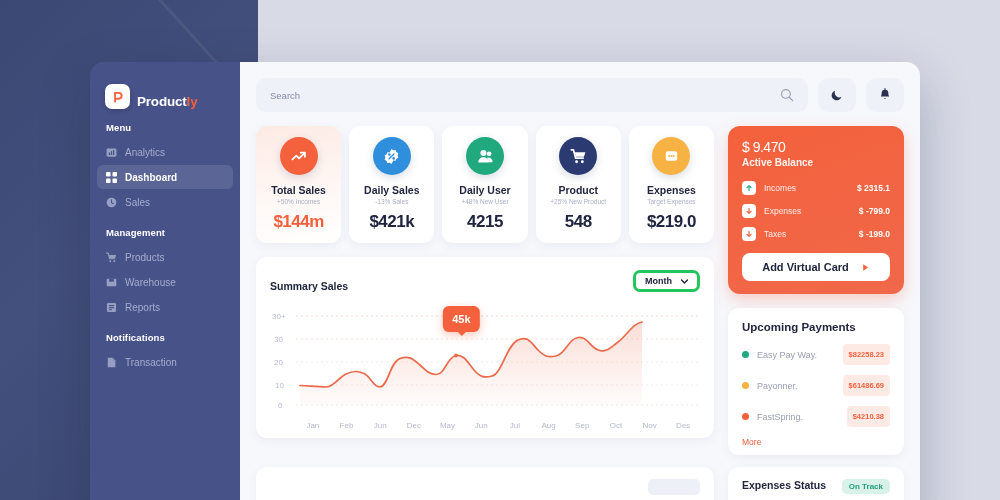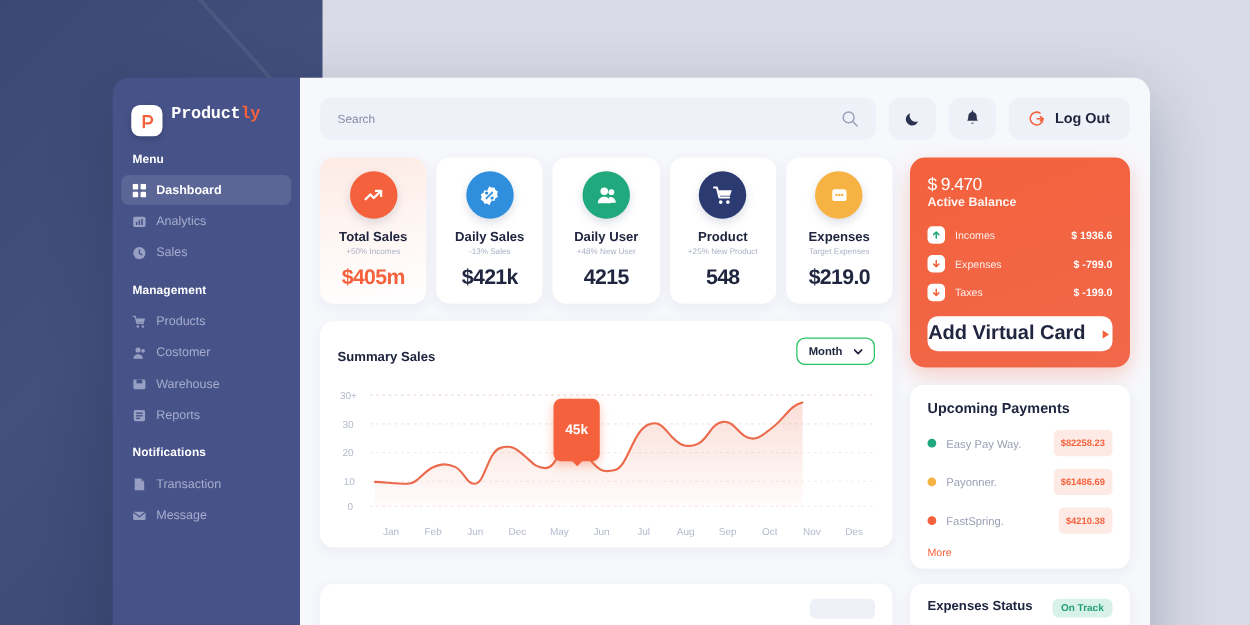--- a/index.html
+++ b/index.html
@@ -36,21 +36,21 @@
     box-shadow: 0 18px 50px rgba(30,38,70,.28);
   }
 
   
   #sidebar {
     width: 150px; flex: 0 0 150px;
     background: #475289;
     padding: 22px 0 0 0;
     position: relative;
   }
-  .brand { display: flex; align-items: flex-start; gap: 7px; padding: 0 0 0 15px; margin-bottom: 10px; font-family: Liberation Mono, monospace; }
+  .brand { display: flex; align-items: flex-end; gap: 7px; padding: 0 0 0 15px; margin-bottom: 10px; }
   .brand-mark {
     width: 25px; height: 25px; border-radius: 7px; background: #ffffff;
     display: flex; align-items: center; justify-content: center;
     box-shadow: 0 2px 5px rgba(0,0,0,.18);
   }
   .brand-text { font-size: 13.5px; font-weight: bold; color: #ffffff; letter-spacing: -.2px; }
   .brand-text i { color: #f4613c; font-style: normal; }
 
   .nav-section {
     font-size: 9.5px; font-weight: bold; color: #ffffff;
@@ -118,33 +118,33 @@
   .stat-val.orange { color: #f4613c; }
 
   
   .card {
     background: #ffffff; border-radius: 11px; padding: 13px 14px 8px 14px;
     box-shadow: 0 3px 10px rgba(80,90,130,.07);
   }
   .card-head { display: flex; align-items: flex-end; justify-content: space-between; margin-bottom: 8px; }
   .card-title { font-size: 10.5px; font-weight: bold; color: #20263f; }
   .select-pill {
-    border: 1px solid #22c55e; border-radius: 7px; height: 22px;
+    border: 3px solid #22c55e; border-radius: 7px; height: 22px;
     display: flex; align-items: center; gap: 9px; padding: 0 9px;
     font-size: 9px; font-weight: bold; color: #20263f; background: #fff;
   }
   .chart-wrap { position: relative; height: 118px; }
   .chart-wrap svg { display: block; width: 100%; height: 100%; }
   .xaxis { display: flex; padding: 3px 0 0 26px; }
   .xaxis span { flex: 1; text-align: center; font-size: 8px; color: #b3b9cc; }
 
   .tooltip {
-    position: absolute; left: 44.5%; top: 19px; transform: translateX(-50%);
+    position: absolute; left: 44.5%; top: 6px; transform: translateX(-50%);
     background: #f4613c; color: #fff; font-size: 11px; font-weight: bold;
-    padding: 19px 9px; border-radius: 6px; box-shadow: 0 3px 8px rgba(244,97,60,.35);
+    padding: 7px 9px; border-radius: 6px; box-shadow: 0 3px 8px rgba(244,97,60,.35);
   }
   .tooltip::after {
     content: ""; position: absolute; left: 50%; bottom: -4px; transform: translateX(-50%);
     border-left: 5px solid transparent; border-right: 5px solid transparent;
     border-top: 5px solid #f4613c;
   }
 
   
   .balance {
     background: linear-gradient(160deg, #f4613c 0%, #f0684a 100%);
@@ -156,21 +156,21 @@
   .bal-row { display: flex; align-items: center; gap: 8px; margin-bottom: 9px; }
   .bal-ico {
     width: 14px; height: 14px; flex: 0 0 14px; border-radius: 4px; background: #ffffff;
     display: flex; align-items: center; justify-content: center;
   }
   .bal-name { flex: 1; font-size: 8.5px; color: rgba(255,255,255,.88); }
   .bal-amt { font-size: 8.5px; font-weight: bold; }
   .add-card {
     margin-top: 12px; height: 28px; background: #ffffff; border-radius: 8px;
     display: flex; align-items: center; justify-content: center; gap: 12px;
-    font-size: 16px; font-weight: bold; color: #20263f;
+    font-size: 11px; font-weight: bold; color: #20263f;
   }
 
   
   .pay-title { font-size: 11.5px; font-weight: bold; color: #20263f; margin-bottom: 11px; }
   .pay-row { display: flex; align-items: center; gap: 8px; margin-bottom: 10px; }
   .dot { width: 7px; height: 7px; border-radius: 50%; flex: 0 0 7px; }
   .pay-name { flex: 1; font-size: 9px; color: #9aa0b4; }
   .pay-amt {
     font-size: 7.5px; font-weight: bold; color: #f4613c;
     background: #fdeae4; border-radius: 4px; padding: 6px 6px;
@@ -209,68 +209,60 @@
           <svg width="14" height="14" viewBox="0 0 24 24">
             <path d="M7 20V5h6.2a5 5 0 0 1 0 10H10" fill="none" stroke="#f4613c" stroke-width="3.2" stroke-linecap="round"></path>
             <path d="M6.5 6.2C8.4 4.6 10.6 4 12.8 4.6" fill="none" stroke="#f4613c" stroke-width="1.6" stroke-linecap="round"></path>
           </svg>
         </span>
         <span class="brand-text"><span>Product</span><i>ly</i></span>
       </div>
 
       <div class="nav-section">Menu</div>
 
+      <div class="nav-item">
+        <svg class="nav-ico" viewBox="0 0 16 16">
+          <rect x="0.8" y="2" width="14.4" height="12" rx="2" fill="#a6adcd"></rect>
+          <rect x="4" y="8" width="1.8" height="3.6" fill="#475289"></rect>
+          <rect x="7.1" y="6" width="1.8" height="5.6" fill="#475289"></rect>
+          <rect x="10.2" y="4.6" width="1.8" height="7" fill="#475289"></rect>
+        </svg>
+        <span>Analytics</span>
+      </div>
+
       <div class="nav-item active">
         <svg class="nav-ico" viewBox="0 0 16 16">
           <rect x="0" y="0" width="6.6" height="6.6" rx="1.4" fill="#fff"></rect>
           <rect x="9.4" y="0" width="6.6" height="6.6" rx="1.4" fill="#fff"></rect>
           <rect x="0" y="9.4" width="6.6" height="6.6" rx="1.4" fill="#fff"></rect>
           <rect x="9.4" y="9.4" width="6.6" height="6.6" rx="1.4" fill="#fff"></rect>
         </svg>
         <span>Dashboard</span>
       </div>
 
       <div class="nav-item">
         <svg class="nav-ico" viewBox="0 0 16 16">
-          <rect x="0.8" y="2" width="14.4" height="12" rx="2" fill="#a6adcd"></rect>
-          <rect x="4" y="8" width="1.8" height="3.6" fill="#475289"></rect>
-          <rect x="7.1" y="6" width="1.8" height="5.6" fill="#475289"></rect>
-          <rect x="10.2" y="4.6" width="1.8" height="7" fill="#475289"></rect>
-        </svg>
-        <span>Analytics</span>
-      </div>
-
-      <div class="nav-item">
-        <svg class="nav-ico" viewBox="0 0 16 16">
           <circle cx="8" cy="8" r="7" fill="#a6adcd"></circle>
           <path d="M8 4.2V8.3l2.6 1.6" stroke="#475289" stroke-width="1.5" fill="none" stroke-linecap="round"></path>
         </svg>
         <span>Sales</span>
       </div>
 
       <div class="nav-section">Management</div>
 
       <div class="nav-item">
         <svg class="nav-ico" viewBox="0 0 16 16">
           <path d="M0.8 1.6h2.4l2.1 8.2h7.4" stroke="#a6adcd" stroke-width="1.6" fill="none" stroke-linecap="round" stroke-linejoin="round"></path>
           <path d="M4.4 4.2h10.3l-1.4 4.4H5.5z" fill="#a6adcd"></path>
           <circle cx="6.2" cy="13.4" r="1.4" fill="#a6adcd"></circle>
           <circle cx="12" cy="13.4" r="1.4" fill="#a6adcd"></circle>
         </svg>
         <span>Products</span>
       </div>
 
-      <div class="nav-item">
-        <svg class="nav-ico" viewBox="0 0 16 16">
-          <circle cx="6.5" cy="4.4" r="3" fill="#a6adcd"></circle>
-          <path d="M1 14.4c0-3.1 2.5-5.1 5.5-5.1s5.5 2 5.5 5.1z" fill="#a6adcd"></path>
-          <circle cx="12.4" cy="5.4" r="2.1" fill="#a6adcd"></circle>
-        </svg>
-        <span>Costomer</span>
-      </div>
 
       <div class="nav-item">
         <svg class="nav-ico" viewBox="0 0 16 16">
           <rect x="1" y="2.4" width="14" height="11.2" rx="1.6" fill="#a6adcd"></rect>
           <rect x="4.6" y="2.4" width="6.8" height="4.4" fill="#475289"></rect>
         </svg>
         <span>Warehouse</span>
       </div>
 
       <div class="nav-item">
@@ -286,27 +278,20 @@
       <div class="nav-section">Notifications</div>
 
       <div class="nav-item">
         <svg class="nav-ico" viewBox="0 0 16 16">
           <path d="M2.6 1.2h7l4 4v9.6h-11z" fill="#a6adcd"></path>
           <path d="M9.6 1.2v4h4" fill="#8d95ba"></path>
         </svg>
         <span>Transaction</span>
       </div>
 
-      <div class="nav-item">
-        <svg class="nav-ico" viewBox="0 0 16 16">
-          <rect x="0.8" y="3.4" width="14.4" height="9.6" rx="1.4" fill="#a6adcd"></rect>
-          <path d="M1.4 4.4L8 9.2l6.6-4.8" stroke="#475289" stroke-width="1.4" fill="none" stroke-linecap="round" stroke-linejoin="round"></path>
-        </svg>
-        <span>Message</span>
-      </div>
     </nav>
 
     <section id="main">
 
       <div class="topbar">
         <div class="searchbox">
           <input type="text" placeholder="Search" style="">
           <svg width="14" height="14" viewBox="0 0 18 18">
             <circle cx="7.6" cy="7.6" r="5.6" fill="none" stroke="#9aa0b8" stroke-width="1.5"></circle>
             <line x1="11.8" y1="11.8" x2="16.4" y2="16.4" stroke="#9aa0b8" stroke-width="1.5" stroke-linecap="round"></line>
@@ -320,45 +305,38 @@
         </div>
 
         <div class="round-btn">
           <svg width="14" height="14" viewBox="0 0 18 18">
             <path d="M9 2.1a4.3 4.3 0 0 0-4.3 4.3c0 3.4-1.2 4.6-1.2 4.6h11a6.6 6.6 0 0 1-1.2-4.6A4.3 4.3 0 0 0 9 2.1z" fill="#2c3350"></path>
             <path d="M7.5 13.2a1.6 1.6 0 0 0 3 0z" fill="#2c3350"></path>
             <line x1="9" y1="0.8" x2="9" y2="2.4" stroke="#2c3350" stroke-width="1.3" stroke-linecap="round"></line>
           </svg>
         </div>
 
-        <div class="logout-btn">
-          <svg width="14" height="14" viewBox="0 0 18 18">
-            <path d="M11.6 3.2a6.6 6.6 0 1 0 3.1 5.6" fill="none" stroke="#f4613c" stroke-width="1.6" stroke-linecap="round"></path>
-            <path d="M8.6 9h5.6M12.1 6.8L14.4 9l-2.3 2.2" fill="none" stroke="#f4613c" stroke-width="1.6" stroke-linecap="round" stroke-linejoin="round"></path>
-          </svg>
-          <span>Log Out</span>
-        </div>
       </div>
 
       <div class="content">
 
         <div class="col-left">
 
           <div class="stats">
 
             <div class="stat accent">
               <div class="stat-ico" style="background:#f4613c">
                 <svg width="19" height="19" viewBox="0 0 22 22">
                   <path d="M4 14.4l4.4-4.4 3.2 3.2L18 7" fill="none" stroke="#fff" stroke-width="2.1" stroke-linecap="round" stroke-linejoin="round"></path>
                   <path d="M13.6 6.6H18.4V11.4" fill="none" stroke="#fff" stroke-width="2.1" stroke-linecap="round" stroke-linejoin="round"></path>
                 </svg>
               </div>
               <div class="stat-title">Total Sales</div>
               <div class="stat-sub">+50% Incomes</div>
-              <div class="stat-val orange">$405m</div>
+              <div class="stat-val orange">$144m</div>
             </div>
 
             <div class="stat">
               <div class="stat-ico" style="background:#2f8fdd">
                 <svg width="19" height="19" viewBox="0 0 22 22">
                   <path d="M11 2.2l2.1 1.6 2.6-.4.9 2.5 2.3 1.3-.8 2.5.8 2.5-2.3 1.3-.9 2.5-2.6-.4L11 19.8l-2.1-1.6-2.6.4-.9-2.5L3.1 14.8l.8-2.5-.8-2.5L5.4 8.5l.9-2.5 2.6.4z" fill="#fff"></path>
                   <line x1="8.2" y1="13.6" x2="13.8" y2="8" stroke="#2f8fdd" stroke-width="1.6" stroke-linecap="round"></line>
                   <circle cx="8.5" cy="8.6" r="1.5" fill="#2f8fdd"></circle>
                   <circle cx="13.5" cy="13.2" r="1.5" fill="#2f8fdd"></circle>
                 </svg>
@@ -478,21 +456,21 @@
             <div class="bal-amount">$ 9.470</div>
             <div class="bal-label">Active Balance</div>
 
             <div class="bal-row">
               <span class="bal-ico">
                 <svg width="8" height="8" viewBox="0 0 10 10">
                   <path d="M5 8.2V2.2M2.4 4.6L5 2l2.6 2.6" fill="none" stroke="#1fa97d" stroke-width="1.5" stroke-linecap="round" stroke-linejoin="round"></path>
                 </svg>
               </span>
               <span class="bal-name">Incomes</span>
-              <span class="bal-amt">$ 1936.6</span>
+              <span class="bal-amt">$ 2315.1</span>
             </div>
 
             <div class="bal-row">
               <span class="bal-ico">
                 <svg width="8" height="8" viewBox="0 0 10 10">
                   <path d="M5 1.8v6M2.4 5.4L5 8l2.6-2.6" fill="none" stroke="#f4613c" stroke-width="1.5" stroke-linecap="round" stroke-linejoin="round"></path>
                 </svg>
               </span>
               <span class="bal-name">Expenses</span>
               <span class="bal-amt">$ -799.0</span>

